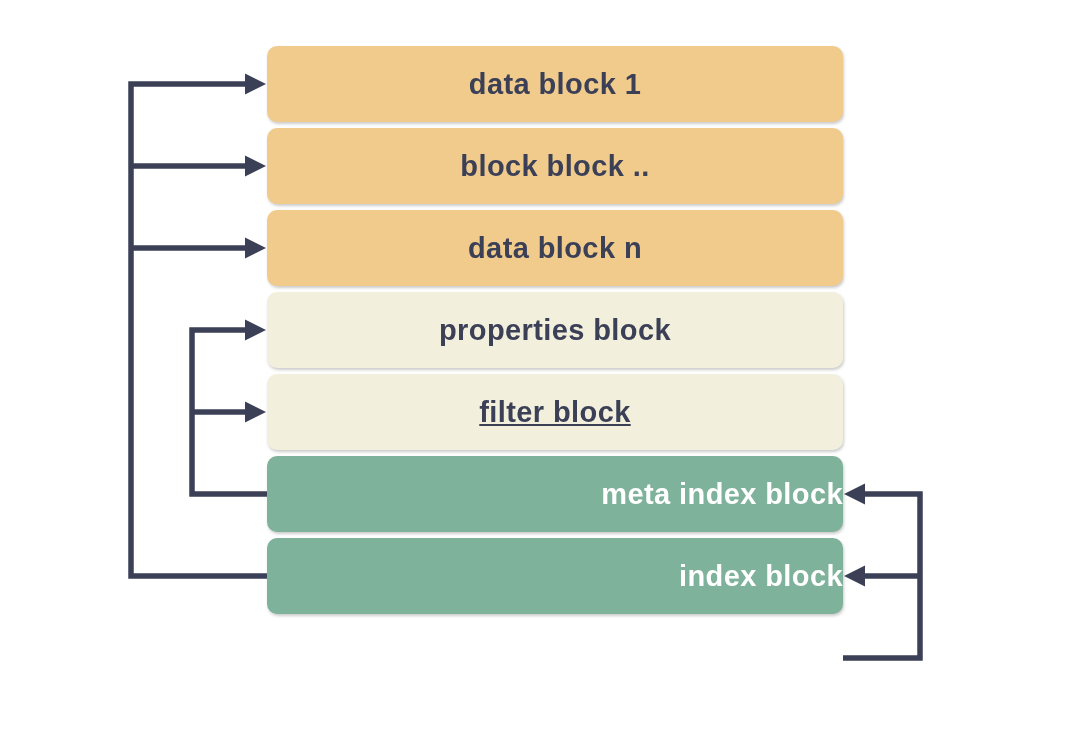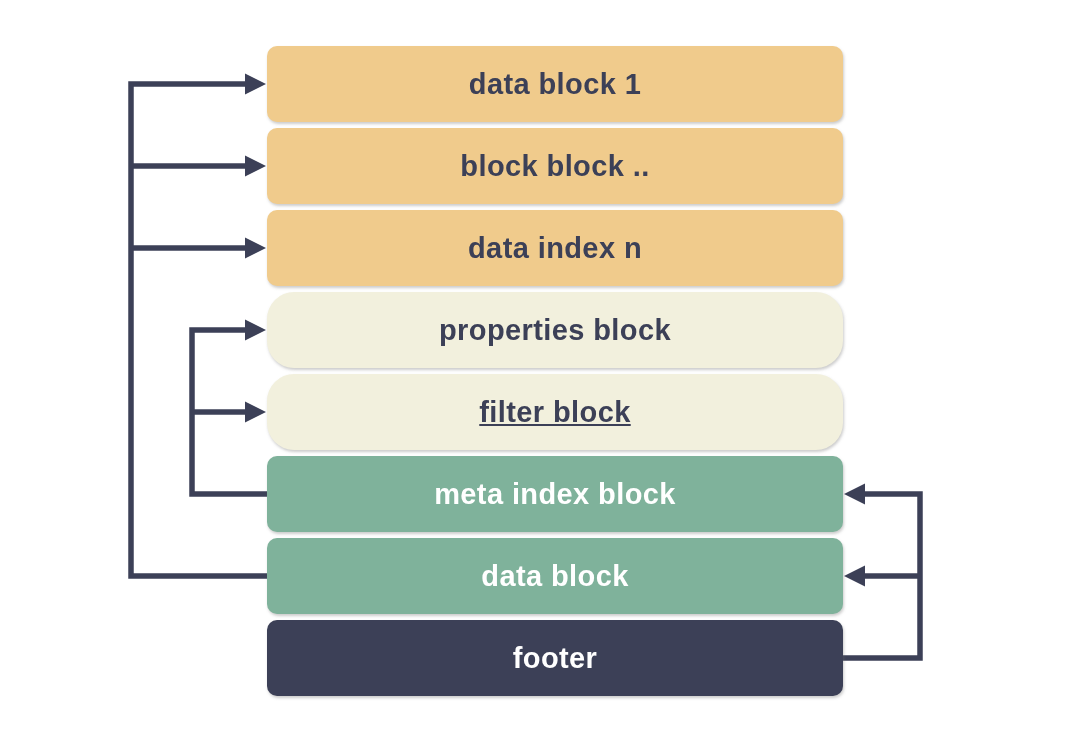--- a/index.html
+++ b/index.html
@@ -39,22 +39,22 @@
     border-radius: 10px;
     display: flex;
     align-items: center;
     justify-content: center;
     font-size: 29px;
     font-weight: 600;
     letter-spacing: 0.4px;
     box-shadow: 1px 2px 3px rgba(110, 110, 110, 0.35);
   }
   .type-data   { background: var(--data-block, #F0CB8C);      color: var(--text-dark, #3C4057); }
-  .type-props  { background: var(--properties-block, #F2F0DD); color: var(--text-dark, #3C4057); border-radius: 27px; }
-  .type-index  { background: var(--index-block, #7FB29B);     color: var(--text-light, #FFFFFF); }
+  .type-props  { background: var(--properties-block, #F2F0DD); color: var(--text-dark, #3C4057); }
+  .type-index  { background: var(--index-block, #7FB29B);     color: var(--text-light, #FFFFFF); justify-content: flex-end; }
   .type-footer { background: var(--footer-block, #3C4057);    color: var(--text-light, #FFFFFF); }
   .pos-0 { top: 46px; }
   .pos-1 { top: 128px; }
   .pos-2 { top: 210px; }
   .pos-3 { top: 292px; }
   .pos-4 { top: 374px; text-decoration: underline; }
   .pos-5 { top: 456px; }
   .pos-6 { top: 538px; }
   .pos-7 { top: 620px; }
 </style>
@@ -103,36 +103,33 @@
 
   <div class="block type-data pos-0">
     <span>data block 1</span>
   </div>
 
   <div class="block type-data pos-1">
     <span>block block ..</span>
   </div>
 
   <div class="block type-data pos-2">
-    <span>data index n</span>
+    <span>data block n</span>
   </div>
 
   <div class="block type-props pos-3">
     <span>properties block</span>
   </div>
 
   <div class="block type-props pos-4">
     <span>filter block</span>
   </div>
 
   <div class="block type-index pos-5">
     <span>meta index block</span>
   </div>
 
   <div class="block type-index pos-6">
-    <span>data block</span>
+    <span>index block</span>
   </div>
 
-  <div class="block type-footer pos-7">
-    <span>footer</span>
-  </div>
 
 </div>
 
 </body></html>

